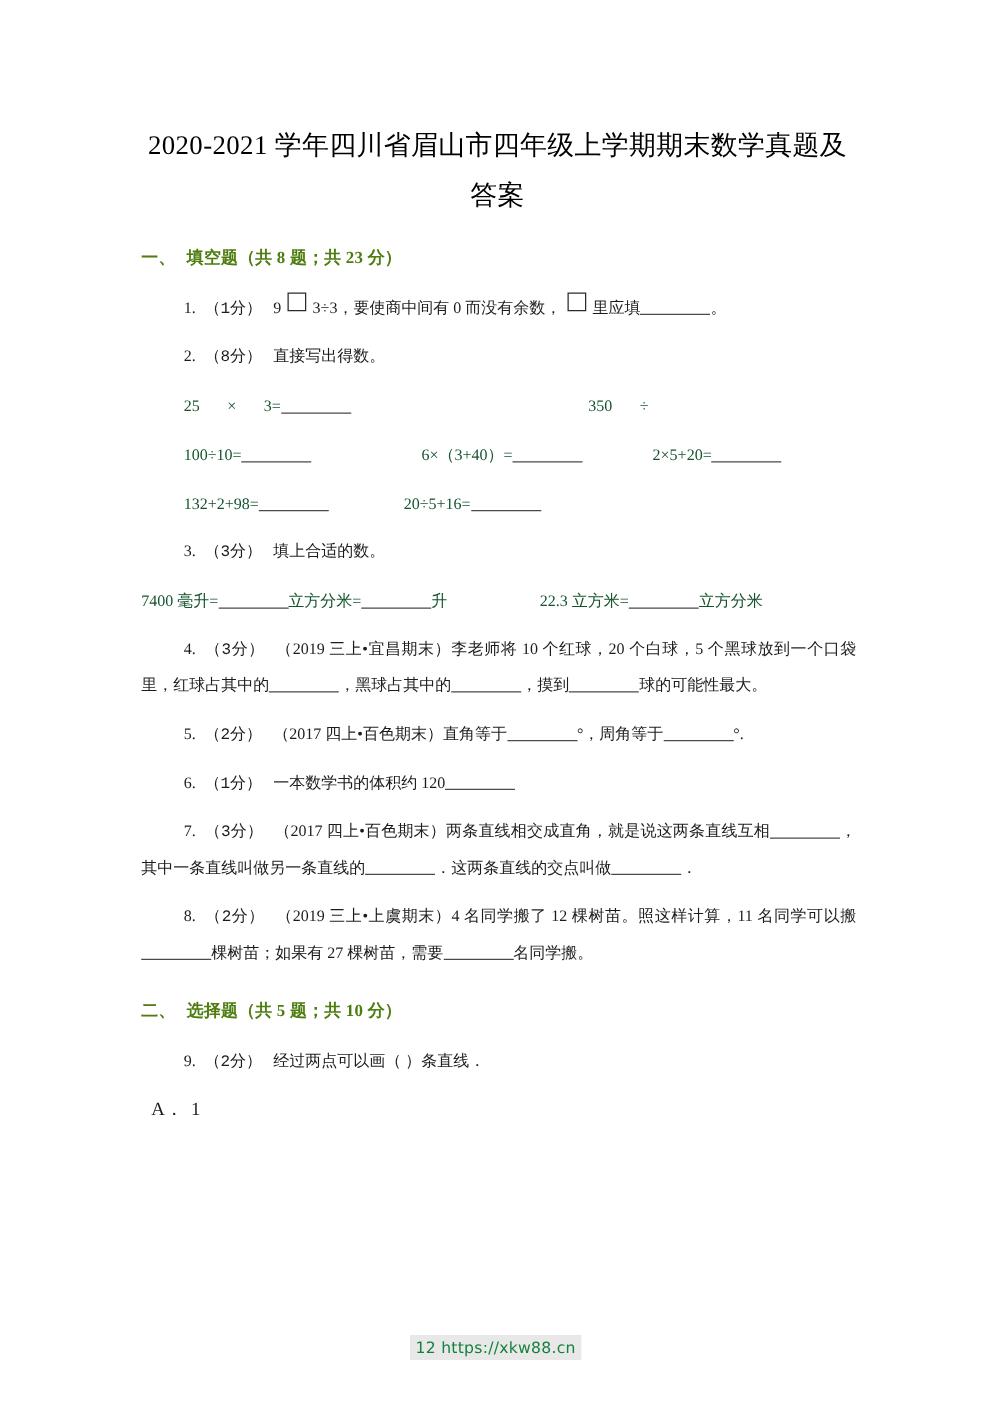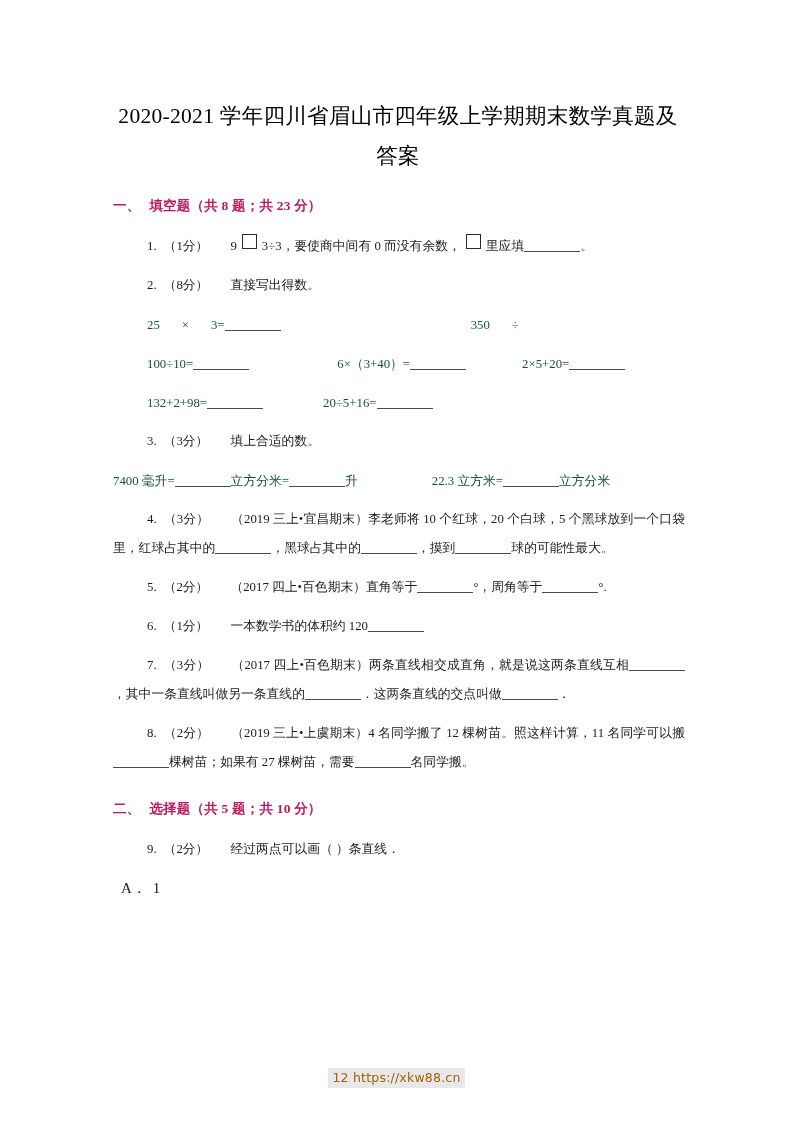--- a/index.html
+++ b/index.html
@@ -37,33 +37,33 @@
     left: 113px;
     top: 196px;
     width: 572px;
   }
   .section-head {
     font-size: 13.5px;
     font-weight: bold;
     line-height: 20px;
     margin: 0 0 16px 0;
     letter-spacing: 0.2px;
-    color: #be185d;
+    color: #4d7c0f;
   }
   .section-head .sec-num { margin-right: 9px; }
   .q {
     font-size: 12.8px;
     line-height: 29px;
     text-indent: 34px;
     margin-bottom: 10px;
     text-align: justify;
     color: #1c1c1c;
   }
   .q .qnum { margin-right: 7px; }
-  .q .pts { margin-right: 22px; }
+  .q .pts { margin-right: 9px; font-family: Liberation Mono, monospace; }
   .q .tag { }
   .sub {
     font-size: 12.8px;
     line-height: 31px;
     text-indent: 0;
     margin-bottom: 8px;
     color: #14532d;
   }
   .sub-indent { padding-left: 34px; }
   .blank {
@@ -99,21 +99,21 @@
   .footer {
     position: absolute;
     left: 0;
     top: 1068px;
     width: 793px;
     text-align: center;
   }
   .footer-mark {
     display: inline-block;
     background: #e8e8e8;
-    color: #a16207;
+    color: #15803d;
     font-family: "DejaVu Sans", "Liberation Sans", sans-serif;
     font-size: 12.5px;
     line-height: 18px;
     padding: 1px 4px;
     letter-spacing: 0.2px;
   }
 </style>
 </head>
 <body>
 

